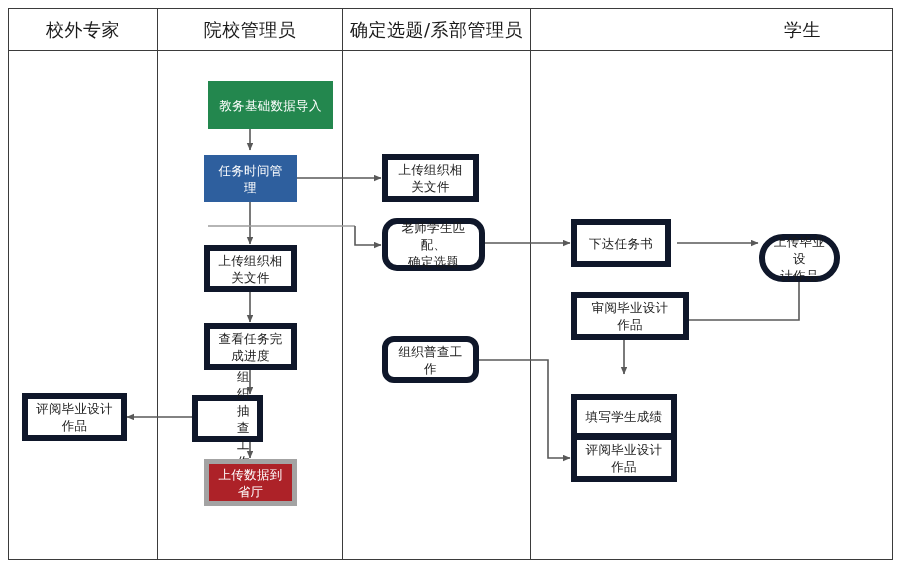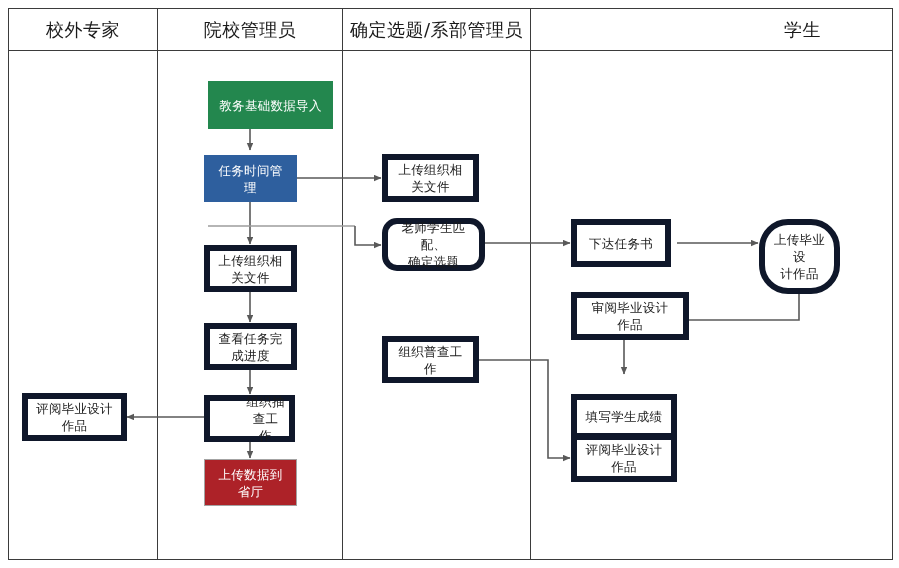--- a/index.html
+++ b/index.html
@@ -19,21 +19,21 @@
   
   #wires{position:absolute;left:0;top:0;width:899px;height:568px;}
 
   
   .node{position:absolute;box-sizing:border-box;display:flex;align-items:center;
         justify-content:center;text-align:center;font-size:12.5px;line-height:17px;
         letter-spacing:.3px;padding:2px 4px;}
   .node.plain{background:#ffffff;border:6px solid #0f172a;color:#1a1a1a;}
   .node.green{background:#23874e;border:1px solid #23874e;color:#ffffff;}
   .node.blue{background:#2e5f9e;border:1px solid #2e5f9e;color:#ffffff;}
-  .node.red{background:#ad2228;border:1px solid #a3a3a3;color:#ffffff;}
+  .node.red{background:#ad2228;border:5px solid #a3a3a3;color:#ffffff;}
   .node span{display:block;}
 </style>
 </head>
 <body>
 
 <div id="stage">
 
   <div class="lane-table">
 
     <div class="lane-col" style="left:0px;width:149px;">
@@ -124,21 +124,21 @@
     </div>
   </div>
 
   <div class="node plain" style="left:204px;top:323px;width:93px;height:47px;">
     <div>
       <span>查看任务完</span>
       <span>成进度</span>
     </div>
   </div>
 
-  <div class="node plain" style="left:204px;top:395px;width:91px;height:47px;padding-left:36px;">
+  <div class="node plain" style="left:192px;top:395px;width:71px;height:47px;padding-left:36px;">
     <div>
       <span>组织抽查工</span>
       <span>作</span>
     </div>
   </div>
 
   <div class="node red" style="left:204px;top:459px;width:93px;height:47px;">
     <div>
       <span>上传数据到</span>
       <span>省厅</span>
@@ -152,21 +152,21 @@
     </div>
   </div>
 
   <div class="node plain" style="left:382px;top:218px;width:103px;height:53px;border-radius:15px;">
     <div>
       <span>老师学生匹配、</span>
       <span>确定选题</span>
     </div>
   </div>
 
-  <div class="node plain" style="left:382px;top:336px;width:97px;height:47px;">
+  <div class="node plain" style="left:382px;top:336px;width:97px;height:47px;border-radius:12px;">
     <div>
       <span>组织普查工</span>
       <span>作</span>
     </div>
   </div>
 
   <div class="node plain" style="left:571px;top:219px;width:100px;height:48px;">
     <div>
       <span>下达任务书</span>
     </div>
@@ -185,20 +185,20 @@
     </div>
   </div>
 
   <div class="node plain" style="left:571px;top:434px;width:106px;height:48px;">
     <div>
       <span>评阅毕业设计</span>
       <span>作品</span>
     </div>
   </div>
 
-  <div class="node plain" style="left:759px;top:219px;width:81px;height:75px;border-radius:29px;">
+  <div class="node plain" style="left:759px;top:234px;width:81px;height:48px;border-radius:29px;">
     <div>
       <span>上传毕业设</span>
       <span>计作品</span>
     </div>
   </div>
 
 </div>
 
 </body></html>

